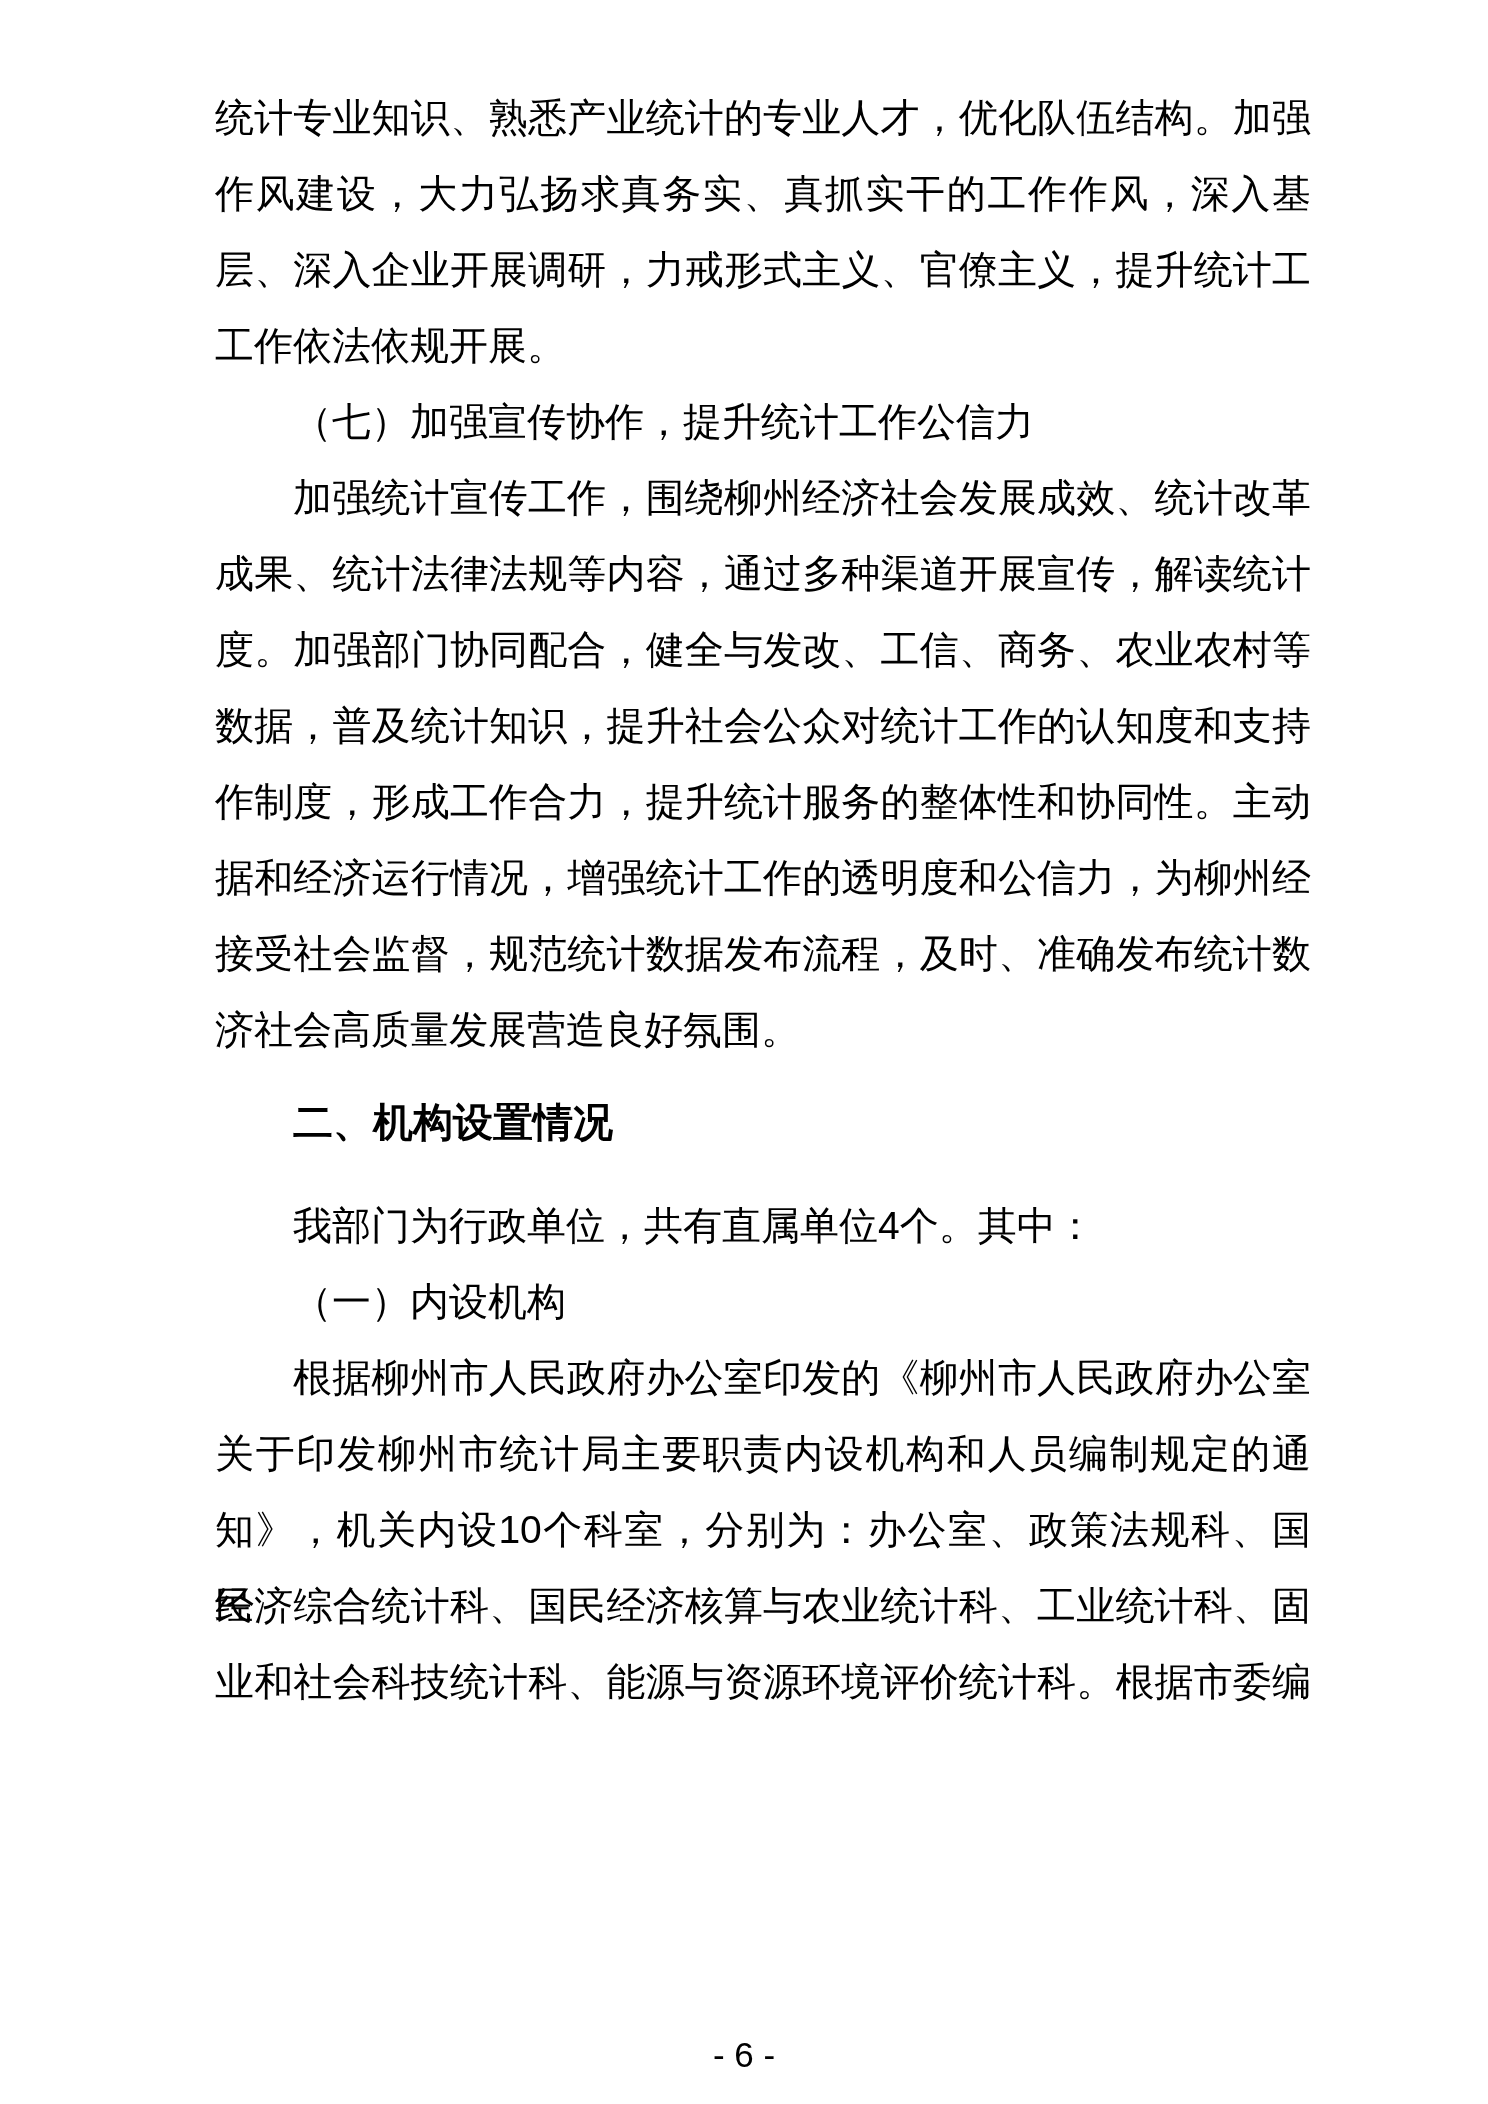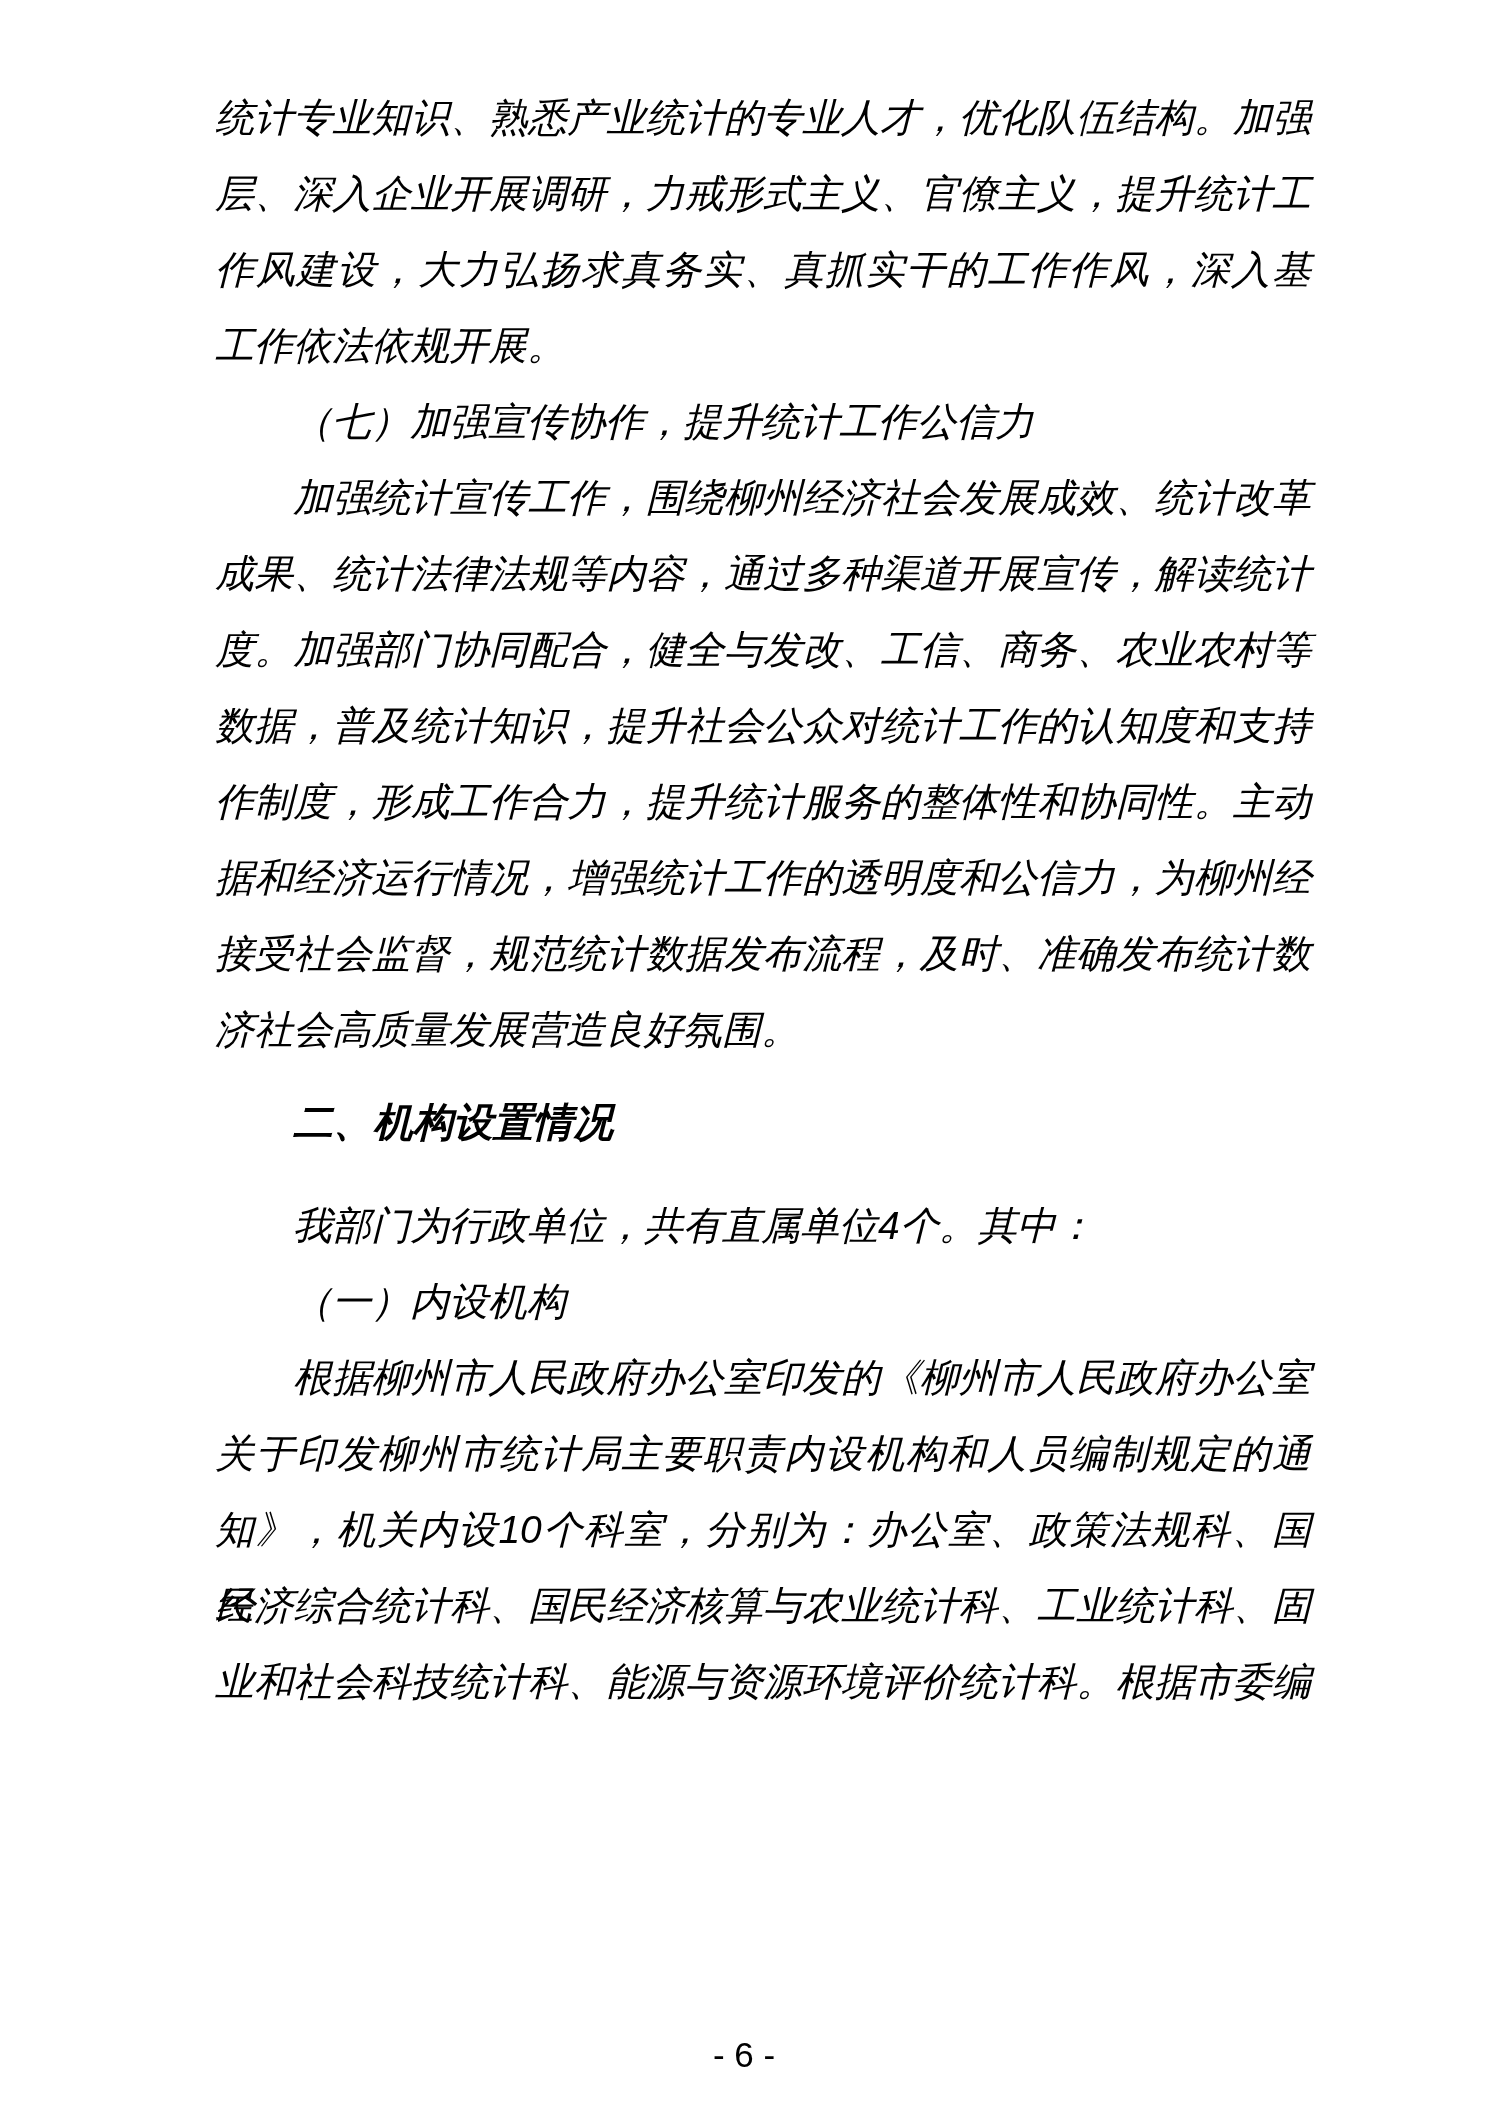--- a/index.html
+++ b/index.html
@@ -13,21 +13,20 @@
     background: #ffffff;
     font-family: "Liberation Sans", sans-serif;
     color: #000000;
     overflow: hidden;
   }
   .doc {
     position: absolute;
     left: 215px;
     top: 80px;
     width: 1096px;
-    font-style: italic;
   }
   .ln {
     font-size: 39px;
     line-height: 76px;
     height: 76px;
     text-align: left;
     color: #000000;
   }
   
   .full {
@@ -54,22 +53,22 @@
     font-size: 35px;
     line-height: 42px;
     color: #000000;
   }
 </style>
 </head>
 <body>
 
 <main class="doc">
   <div class="ln full">统计专业知识、熟悉产业统计的专业人才，优化队伍结构。加强</div>
+  <div class="ln full">作风建设，大力弘扬求真务实、真抓实干的工作作风，深入基</div>
   <div class="ln full">层、深入企业开展调研，力戒形式主义、官僚主义，提升统计工</div>
-  <div class="ln full">作风建设，大力弘扬求真务实、真抓实干的工作作风，深入基</div>
   <div class="ln">工作依法依规开展。</div>
   <div class="ln ind">（七）加强宣传协作，提升统计工作公信力</div>
   <div class="ln ind full">加强统计宣传工作，围绕柳州经济社会发展成效、统计改革</div>
   <div class="ln full">成果、统计法律法规等内容，通过多种渠道开展宣传，解读统计</div>
   <div class="ln full">度。加强部门协同配合，健全与发改、工信、商务、农业农村等</div>
   <div class="ln full">数据，普及统计知识，提升社会公众对统计工作的认知度和支持</div>
   <div class="ln full">作制度，形成工作合力，提升统计服务的整体性和协同性。主动</div>
   <div class="ln full">据和经济运行情况，增强统计工作的透明度和公信力，为柳州经</div>
   <div class="ln full">接受社会监督，规范统计数据发布流程，及时、准确发布统计数</div>
   <div class="ln">济社会高质量发展营造良好氛围。</div>

